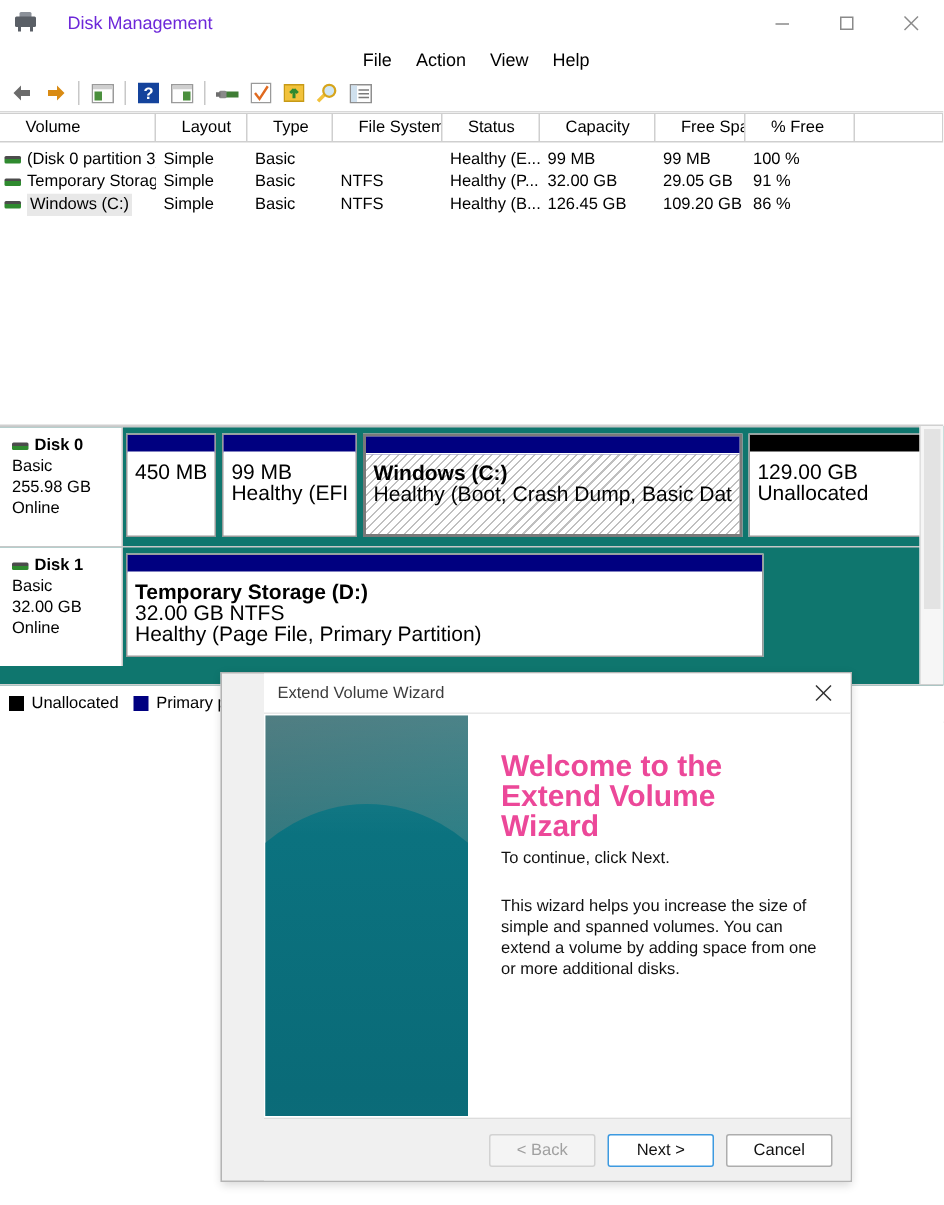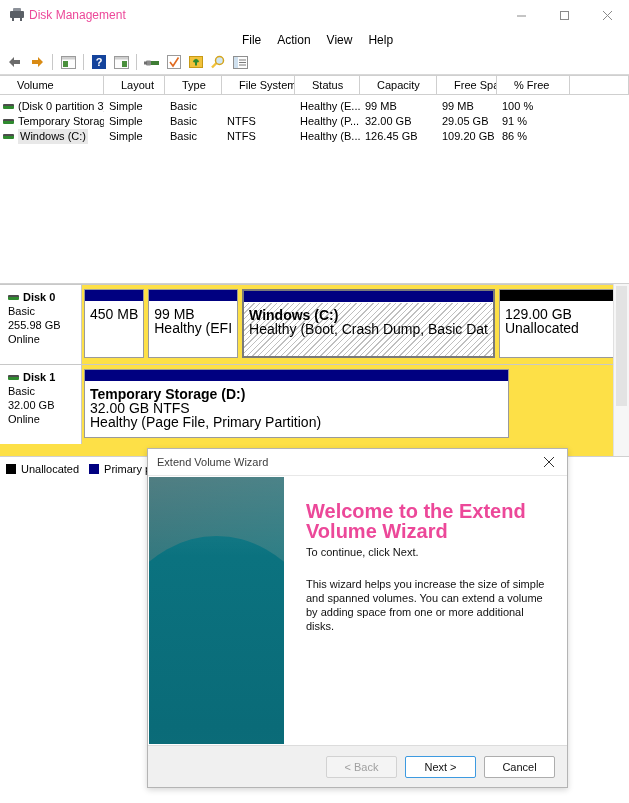--- a/index.html
+++ b/index.html
@@ -41,23 +41,23 @@
     width: 8px; height: 4px;
     background: #8c9199;
     border-radius: 1px 1px 0 0;
   }
   .title-icon .drv-foot1, .title-icon .drv-foot2 {
     position: absolute; top: 11px; width: 2px; height: 3px; background: #5a5f66;
   }
   .title-icon .drv-foot1 { left: 3px; }
   .title-icon .drv-foot2 { left: 11px; }
   .title-text {
-    margin-left: 4px;
+    margin-left: 20px;
     font-size: 12px;
-    color: #ec4899;
+    color: #6d28d9;
   }
   .win-controls {
     position: absolute;
     right: 0; top: 0;
     display: flex;
     height: 30px;
   }
   .win-btn {
     width: 43px; height: 30px;
     display: flex; align-items: center; justify-content: center;
@@ -155,21 +155,21 @@
   .vol-name.sel {
     background: #e8e8e8;
     padding: 0 2px;
   }
 
   
   .disk-pane {
     position: relative;
     height: 172px;
     border-bottom: 1px solid #d0d0d0;
-    background: #fde047;
+    background: #0f766e;
     overflow: hidden;
   }
   .disk-row {
     display: flex;
     border-top: 1px solid #c8c8c8;
     box-sizing: border-box;
   }
   .disk-info {
     width: 82px;
     flex: 0 0 82px;
@@ -288,20 +288,21 @@
     left: 147px;
     top: 448px;
     width: 421px;
     height: 340px;
     background: #f0f0f0;
     border: 1px solid #b4b4b4;
     box-shadow: 0 2px 6px rgba(0,0,0,0.16);
     display: flex;
     flex-direction: column;
     box-sizing: border-box;
+    padding-left: 28px;
   }
   .wz-title {
     height: 26px;
     background: #ffffff;
     display: flex;
     align-items: center;
     position: relative;
     flex: 0 0 auto;
   }
   .wz-title-text {

